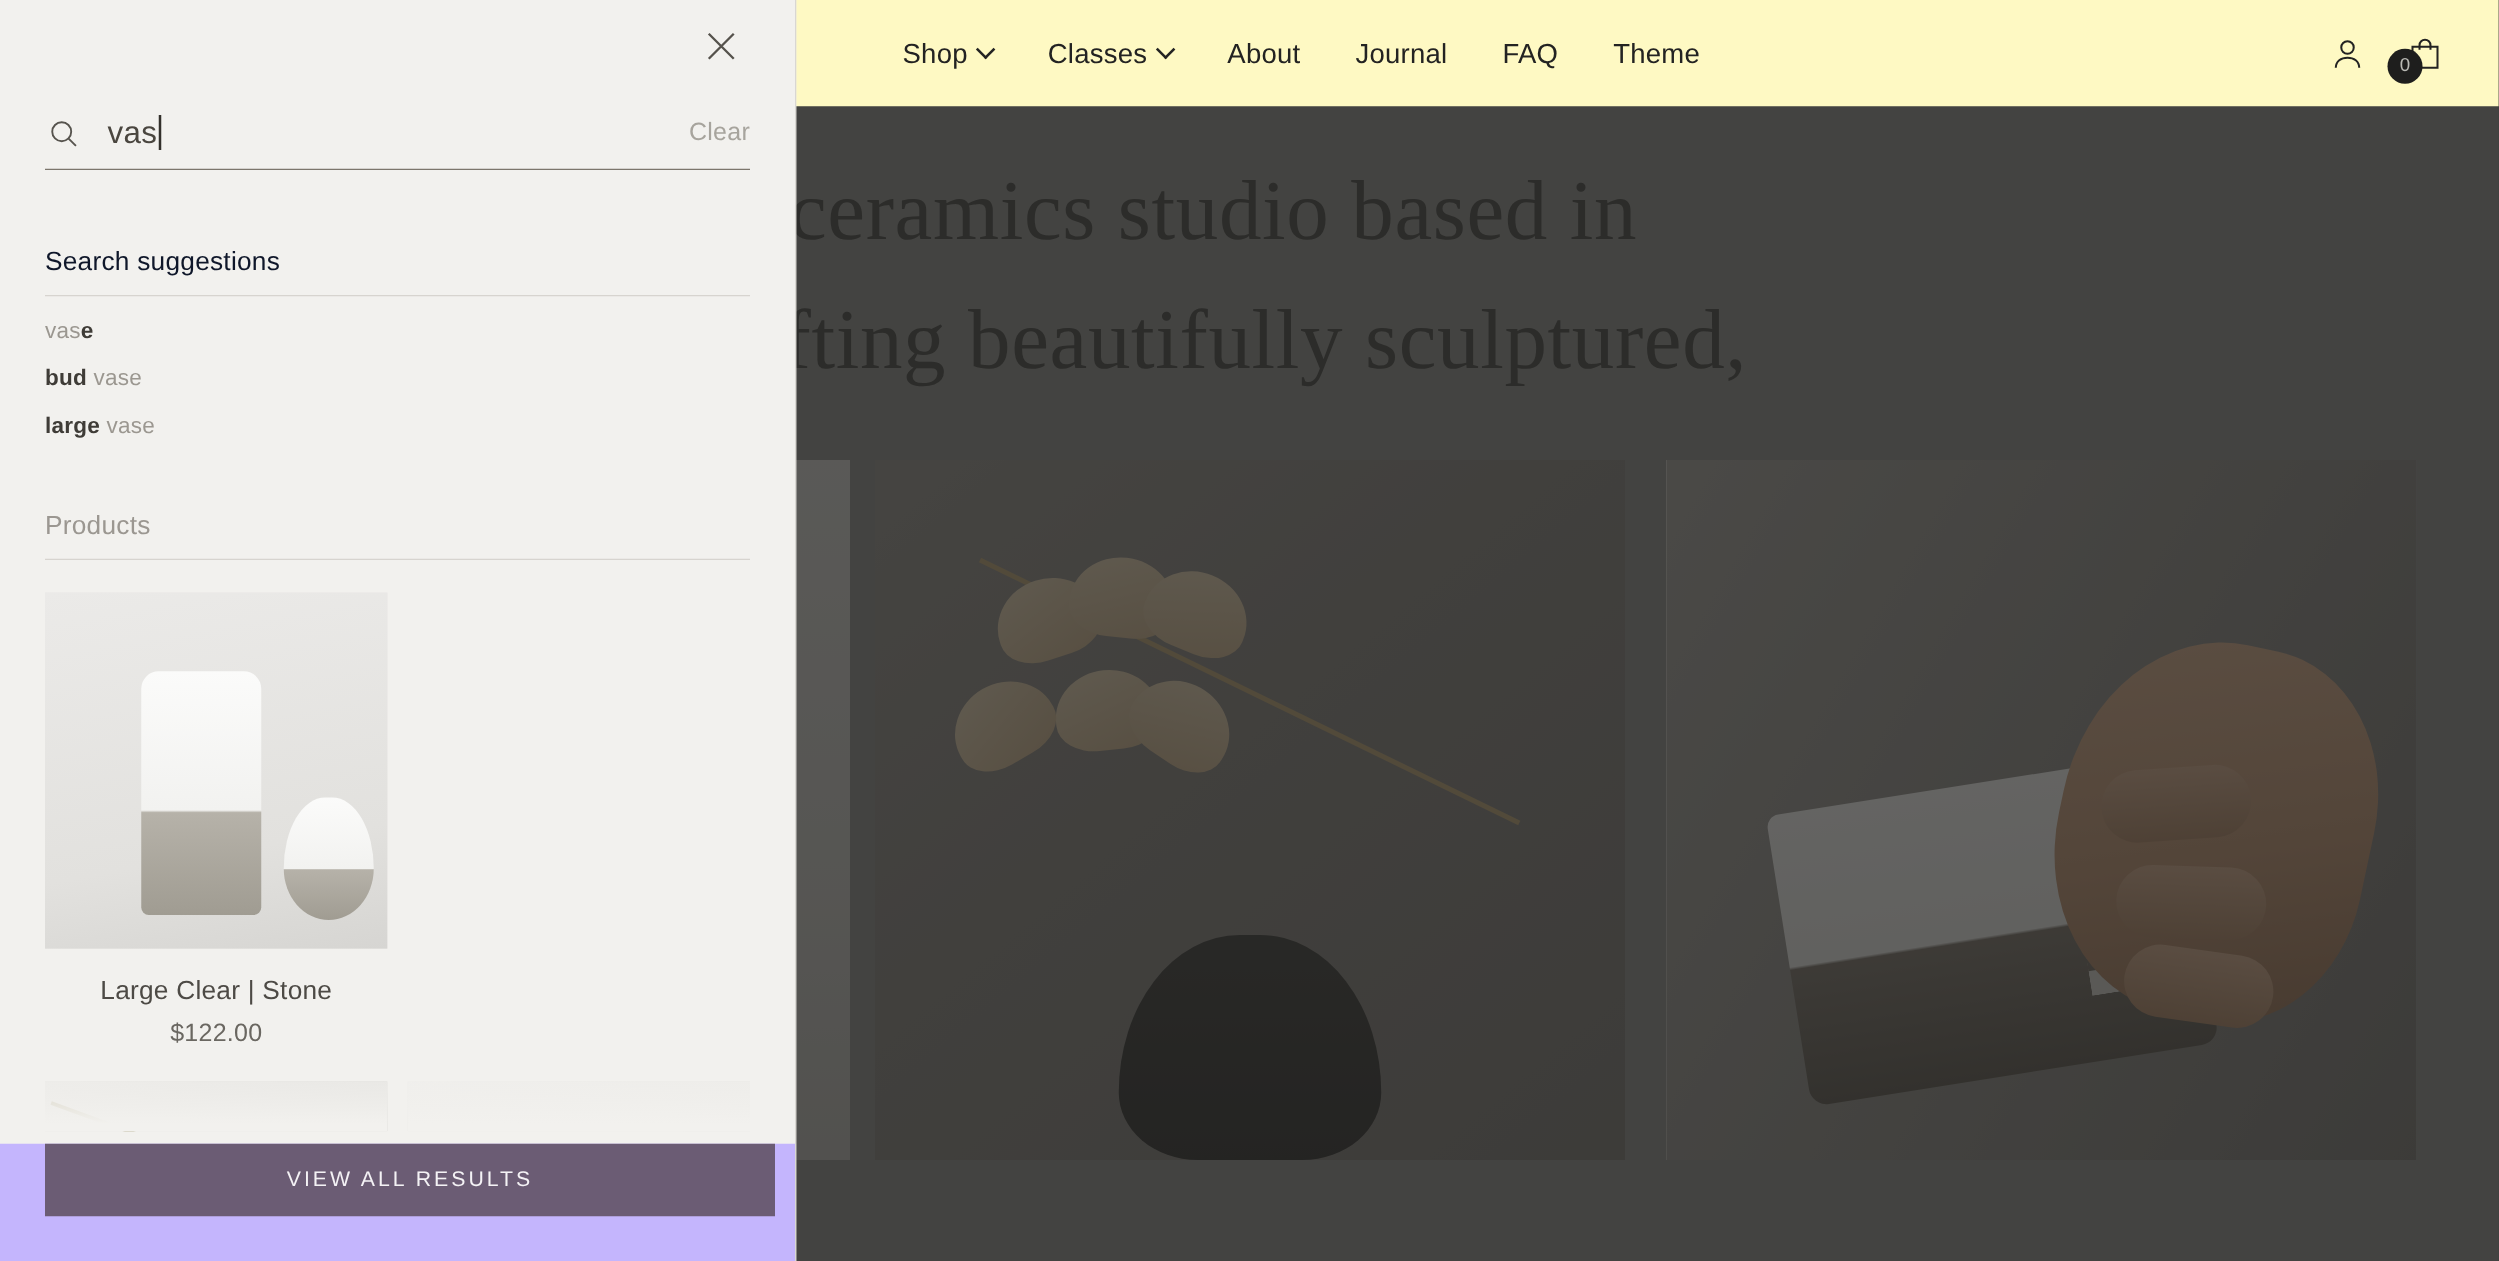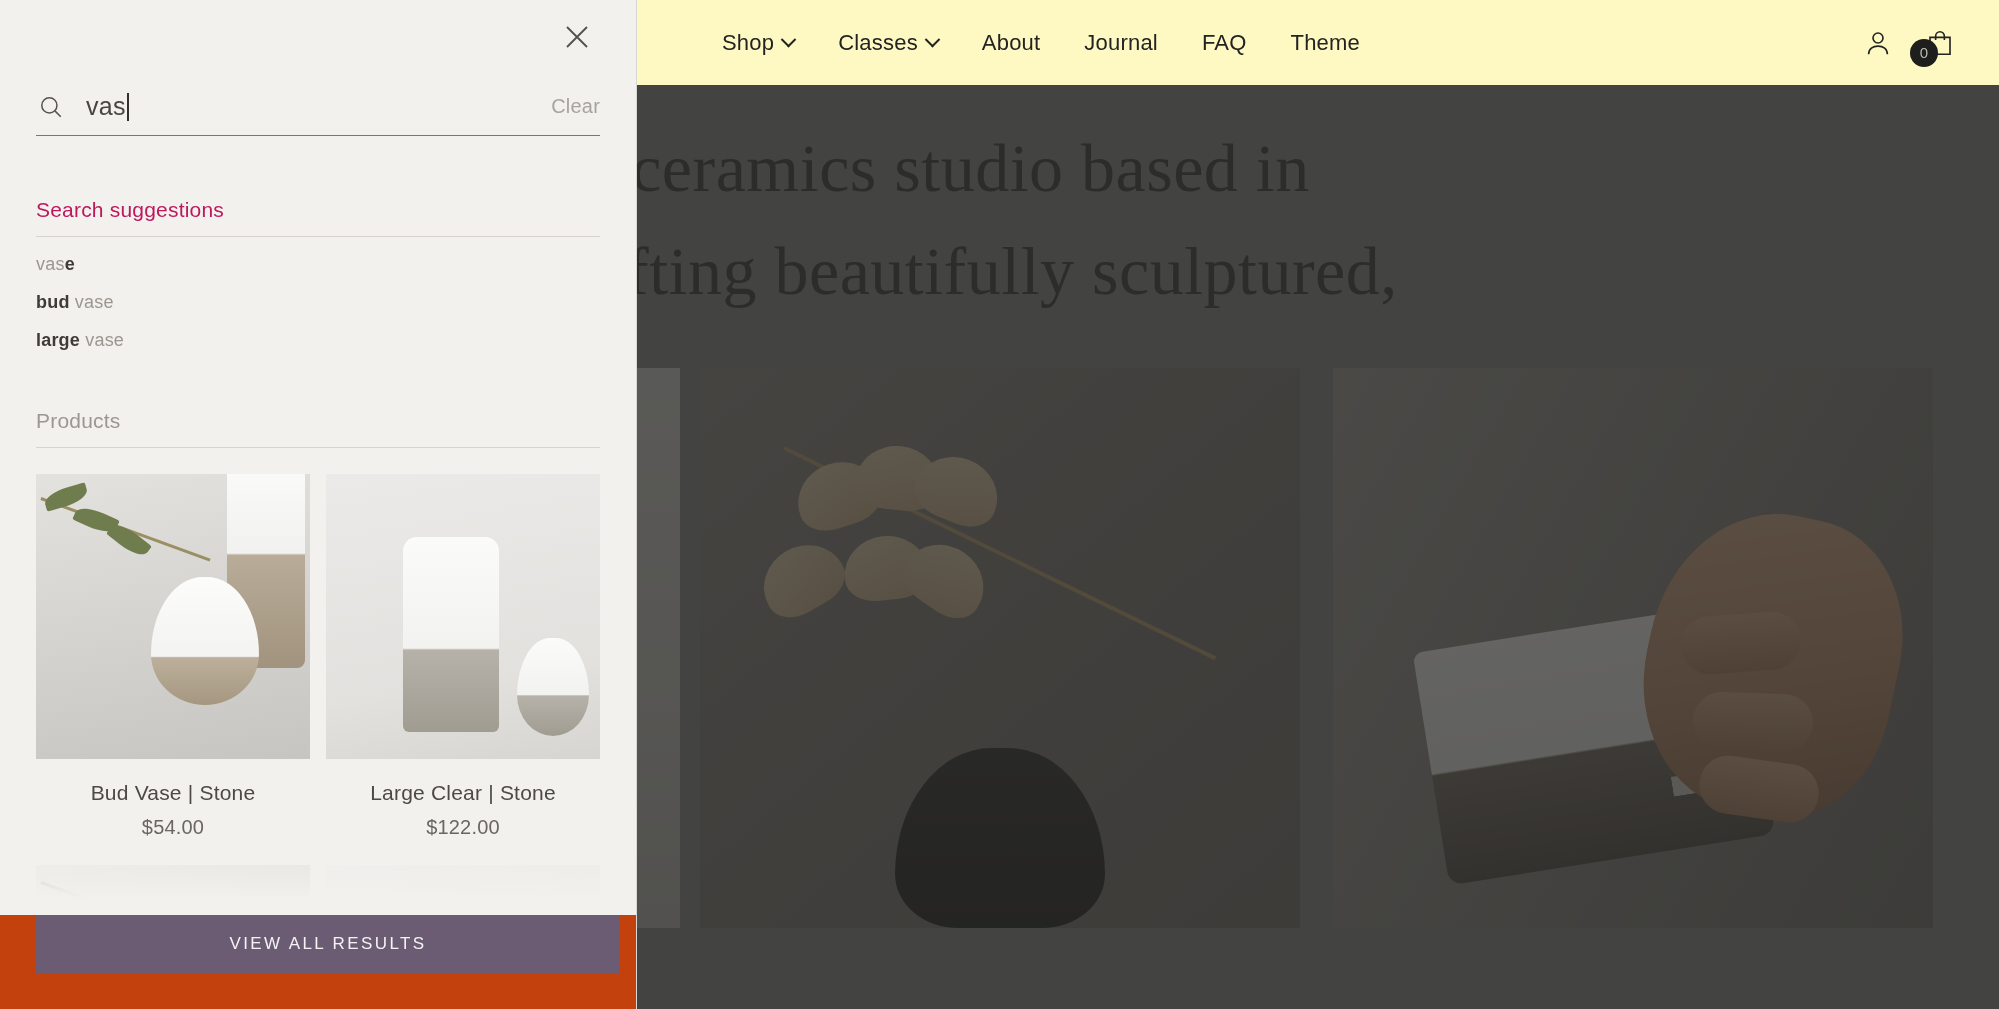--- a/index.html
+++ b/index.html
@@ -286,21 +286,21 @@
 
   .panel-scroll {
     flex: 1;
     overflow: hidden;
     padding: 0 36px;
     position: relative;
   }
 
   .section-title {
     font-size: 21px;
-    color: #be185d;
+    color: #0f172a;
     padding-top: 62px;
     padding-bottom: 14px;
     border-bottom: 1px solid #d7d4cf;
     letter-spacing: 0.2px;
   }
 
   .suggestion {
     font-size: 18px;
     color: #9b9790;
     padding: 17px 0 0 0;
@@ -361,21 +361,21 @@
   }
   .fade-thumb::after {
     content: "";
     position: absolute; inset: 0;
     background: linear-gradient(180deg, rgba(242,241,238,0.72) 0%, rgba(242,241,238,1) 85%);
   }
 
   .panel-footer {
     flex: none;
     padding: 0 16px 36px 36px;
-    background: #c2410c;
+    background: #c4b5fd;
   }
 
   .view-all {
     width: 100%;
     height: 58px;
     background: #6b5c74;
     color: #f4f2f5;
     font-size: 17px;
     letter-spacing: 2.4px;
     display: flex;
@@ -527,34 +527,20 @@
     <div class="suggestion"><span>vas</span><b>e</b><span></span></div>
 
     <div class="suggestion"><span></span><b>bud</b><span> vase</span></div>
 
     <div class="suggestion"><span></span><b>large</b><span> vase</span></div>
 
     <div class="products-title">Products</div>
 
     <div class="product-grid">
 
-      <a class="product-card">
-        <div class="product-thumb">
-          <div class="thumb-bud">
-            <div class="tb-tall"></div>
-            <div class="tb-branch"></div>
-            <div class="tb-leaf" style="left:3%;top:5%;transform:rotate(-16deg);"></div>
-            <div class="tb-leaf" style="left:14%;top:13%;transform:rotate(24deg);"></div>
-            <div class="tb-leaf" style="left:26%;top:20%;transform:rotate(38deg);"></div>
-            <div class="tb-round"></div>
-          </div>
-        </div>
-        <div class="product-name">Bud Vase | Stone</div>
-        <div class="product-price">$54.00</div>
-      </a>
 
       <a class="product-card">
         <div class="product-thumb">
           <div class="thumb-large">
             <div class="tl-big"></div>
             <div class="tl-small"></div>
           </div>
         </div>
         <div class="product-name">Large Clear | Stone</div>
         <div class="product-price">$122.00</div>

